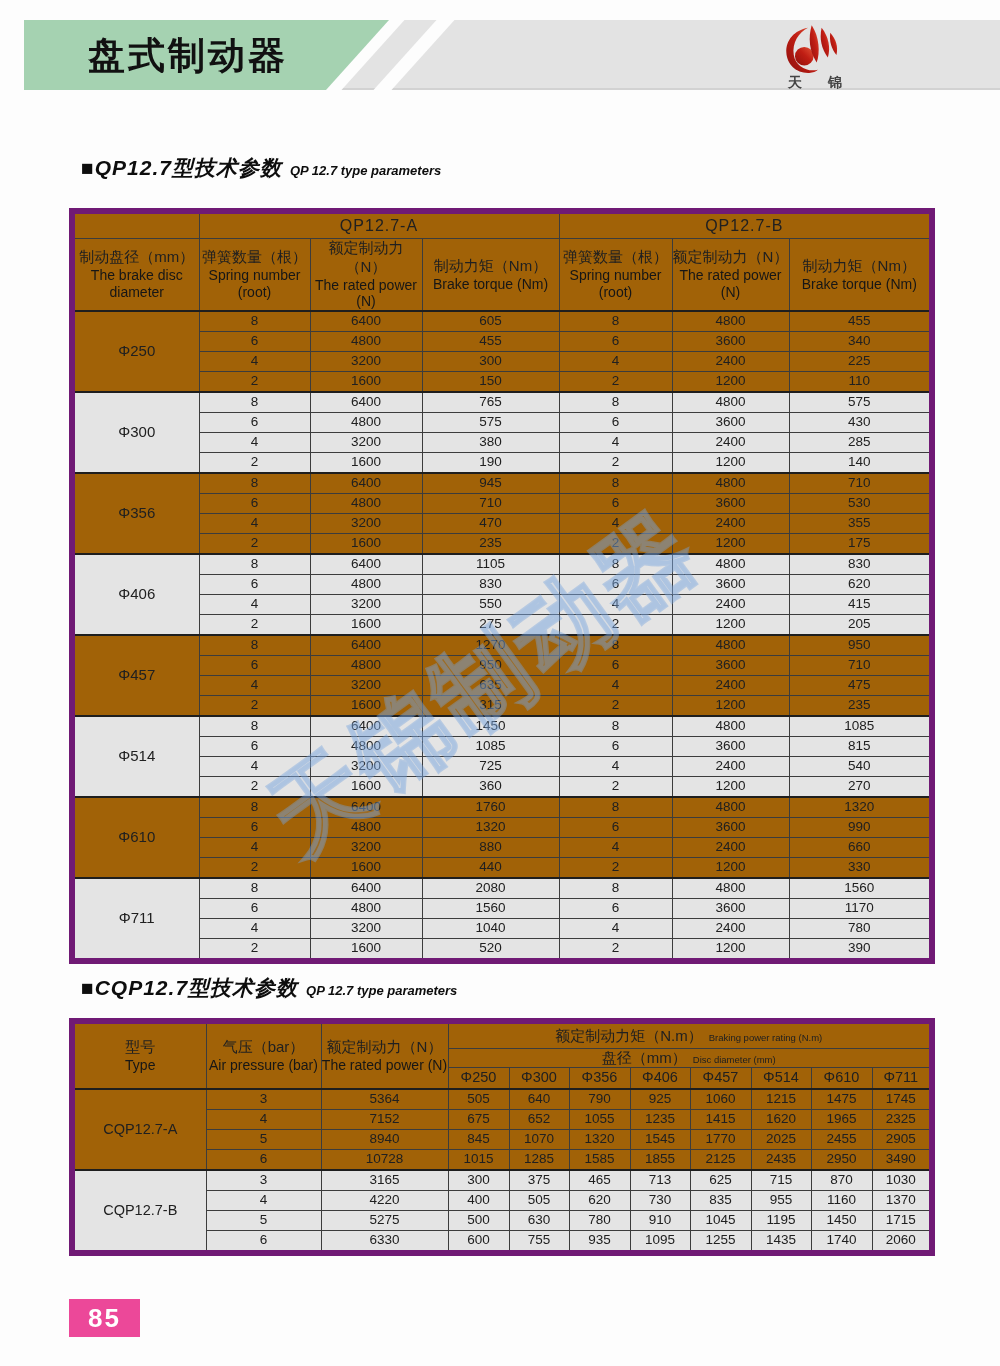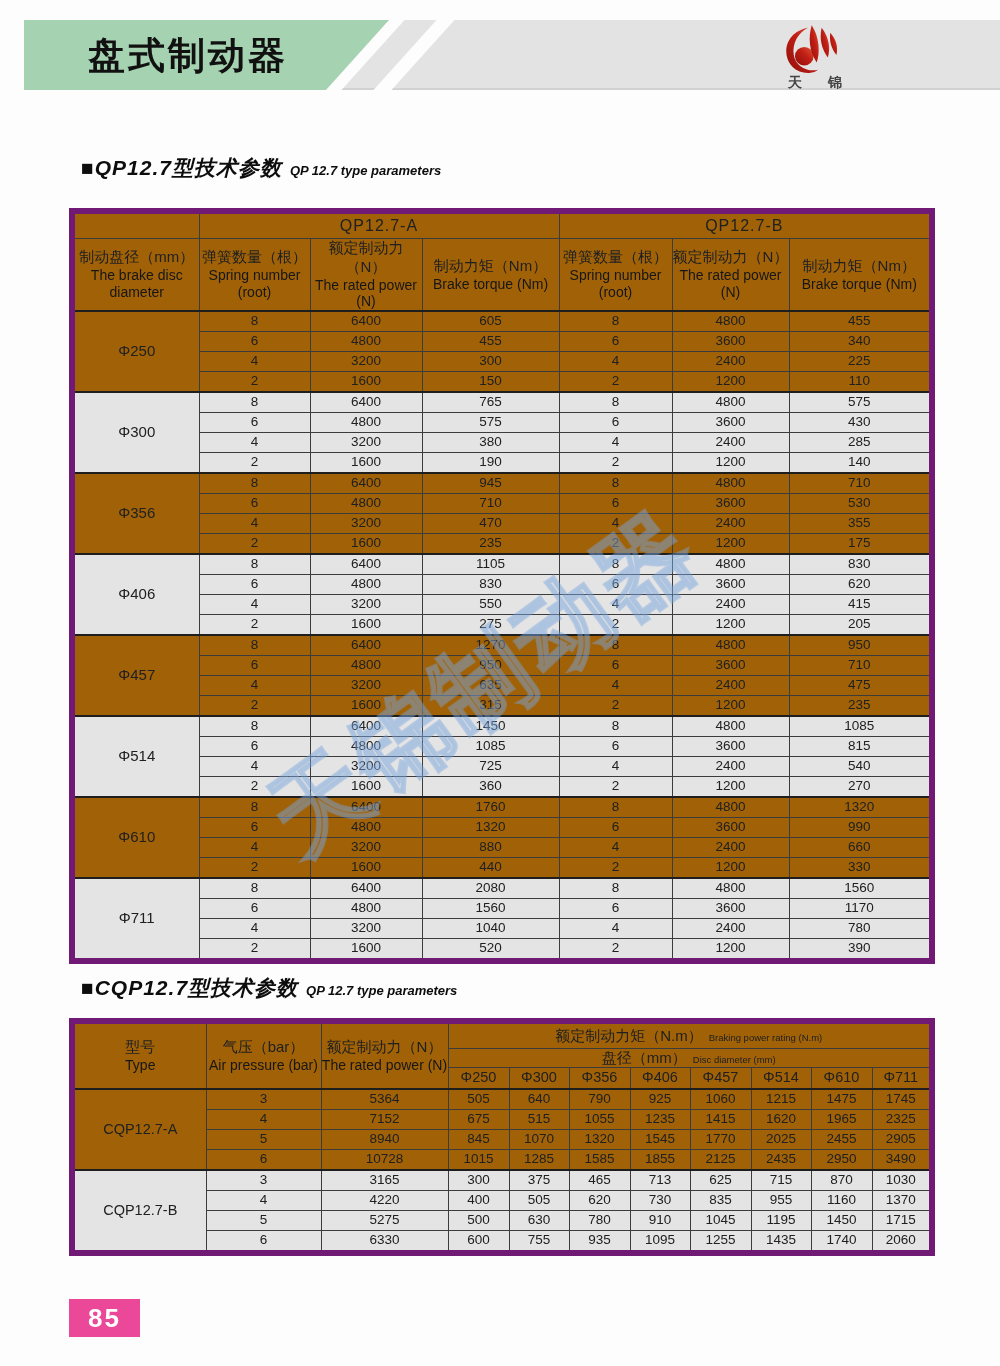--- a/index.html
+++ b/index.html
@@ -485,21 +485,21 @@
           <td>925</td>
           <td>1060</td>
           <td>1215</td>
           <td>1475</td>
           <td>1745</td>
         </tr>
         <tr>
           <td>4</td>
           <td>7152</td>
           <td>675</td>
-          <td>515</td>
+          <td>652</td>
           <td>1055</td>
           <td>1235</td>
           <td>1415</td>
           <td>1620</td>
           <td>1965</td>
           <td>2325</td>
         </tr>
         <tr>
           <td>5</td>
           <td>8940</td>

